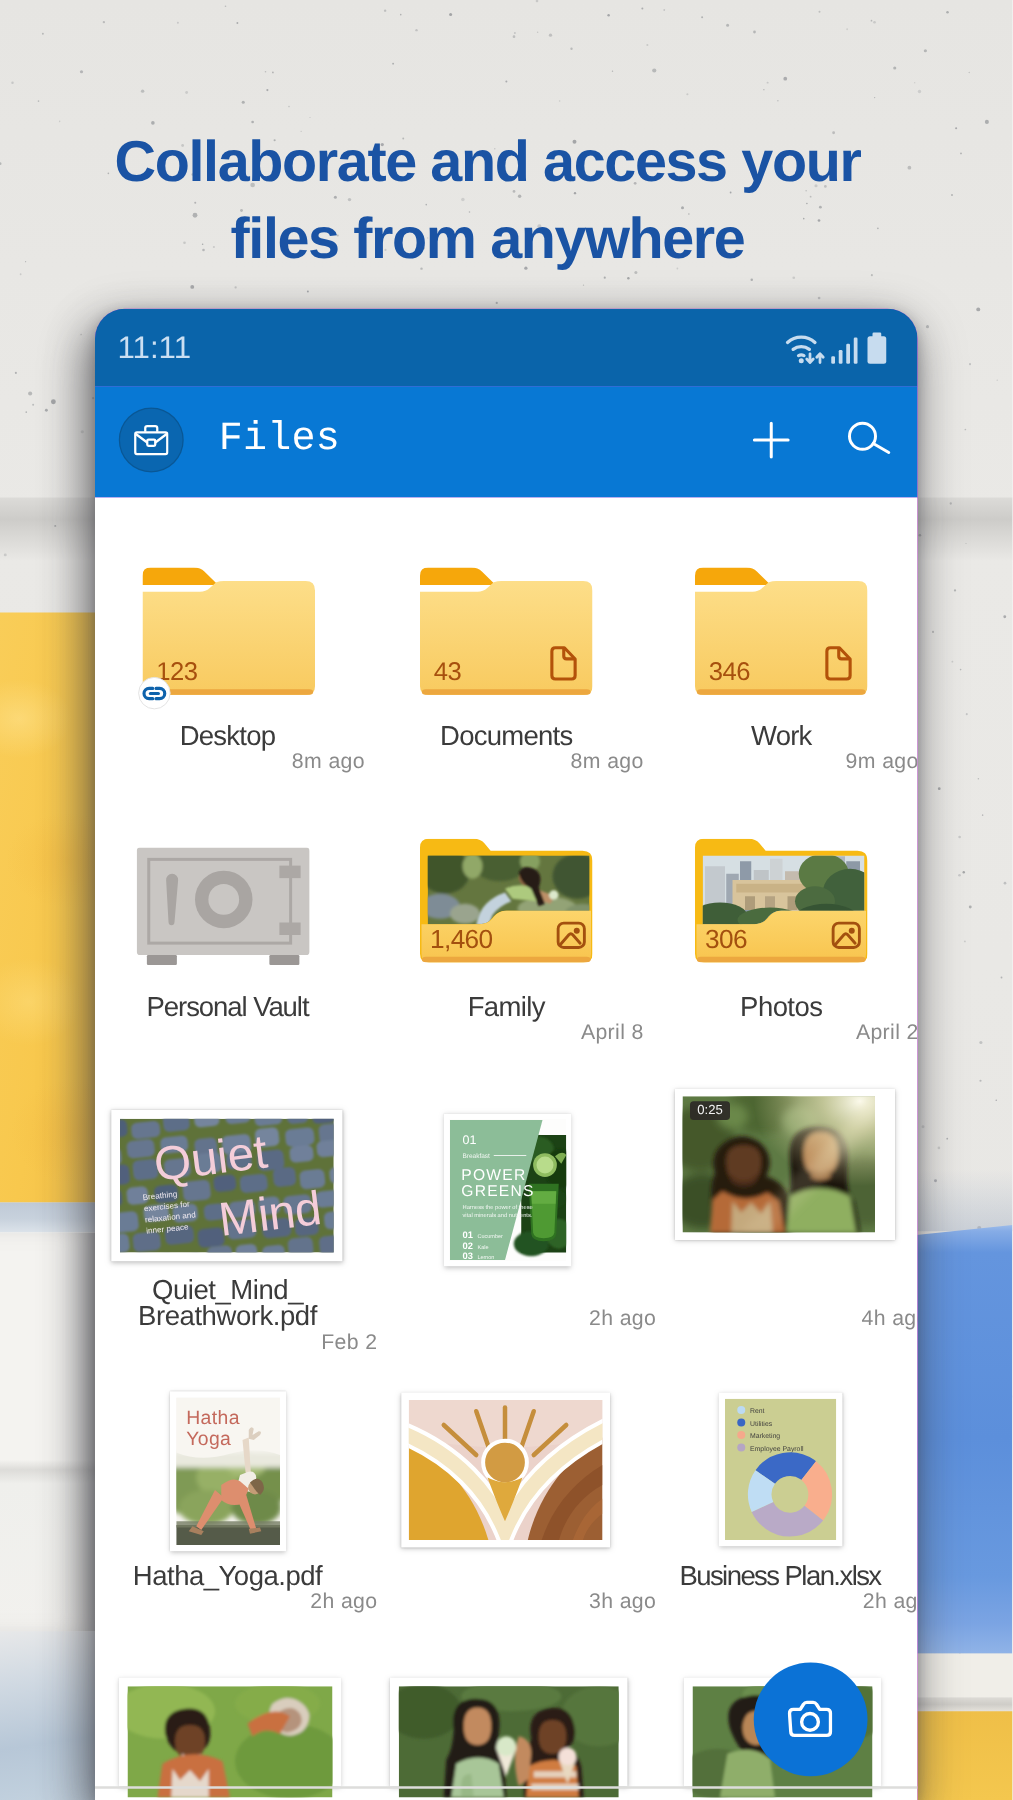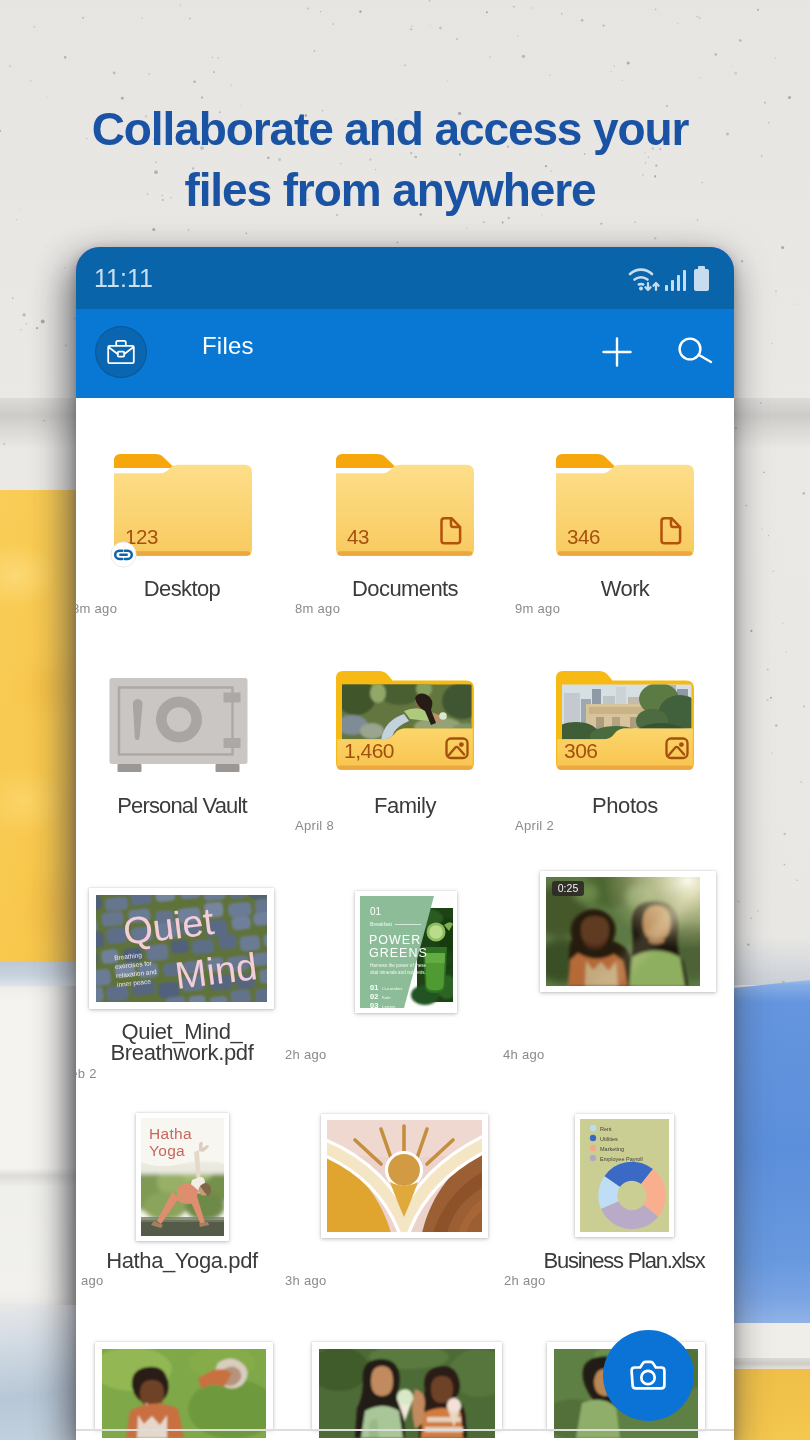--- a/index.html
+++ b/index.html
@@ -40,25 +40,25 @@
   font-size:46px; line-height:61px; font-weight:bold; color:#1A53A4; letter-spacing:-1.1px; }
 
 #phone { left:76px; top:247px; width:658px; height:1193px;
   border-radius:24px 24px 0 0; background:#d946ef; overflow:hidden;
   box-shadow:-10px 16px 34px rgba(55,55,62,.46), 0 12px 38px rgba(62,62,68,.4), 0 3px 10px rgba(62,62,68,.3); }
 #statusbar { left:0; top:0; width:658px; height:62px; background:#0A64AA; }
 #clock { left:18px; top:17px; font-size:25px; color:#CBDFF2; }
 #appbar { left:0; top:62px; width:658px; height:89px; background:#0878D4; }
 #bcircle { left:19px; top:17px; width:52px; height:52px; border-radius:50%;
   background:#0A66B0; border:1.5px solid rgba(9,74,128,.55); }
-#filestitle { left:126px; top:23px; font-size:24px; color:#FFFFFF; letter-spacing:.2px; }
+#filestitle { left:99px; top:23px; font-size:32px; color:#FFFFFF; letter-spacing:.2px;font-family:Liberation Mono, monospace; }
 #content { left:0; top:151px; width:658px; height:1042px; background:#fff; }
 .name { font-size:22px; line-height:21px; color:#3B3B3B; text-align:center; letter-spacing:-.1px; }
 .card { background:#FFFFFF; box-shadow:0 1px 4px rgba(130,130,130,.5), 0 0 1px rgba(130,130,130,.35); }
-.time { font-size:13px; line-height:18px; color:#8A8A8A; text-align:left; letter-spacing:.3px; }
+.time { font-size:17px; line-height:18px; color:#8A8A8A; text-align:right; letter-spacing:.3px; }
 svg text { font-family:"Liberation Sans", sans-serif; }
 </style></head>
 <body>
 <div class="abs" id="bgbase"></div>
 
 <div class="abs" id="molding"></div>
 <svg class="abs" id="specksvg" style="left:0;top:0" width="810" height="1440">
     <circle cx="517.9" cy="36.0" r="0.83" fill="rgba(95,99,106,0.22)"></circle>
     <circle cx="83.0" cy="1066.6" r="1.27" fill="rgba(95,99,106,0.32)"></circle>
     <circle cx="24.1" cy="314.8" r="1.65" fill="rgba(95,99,106,0.36)"></circle>

